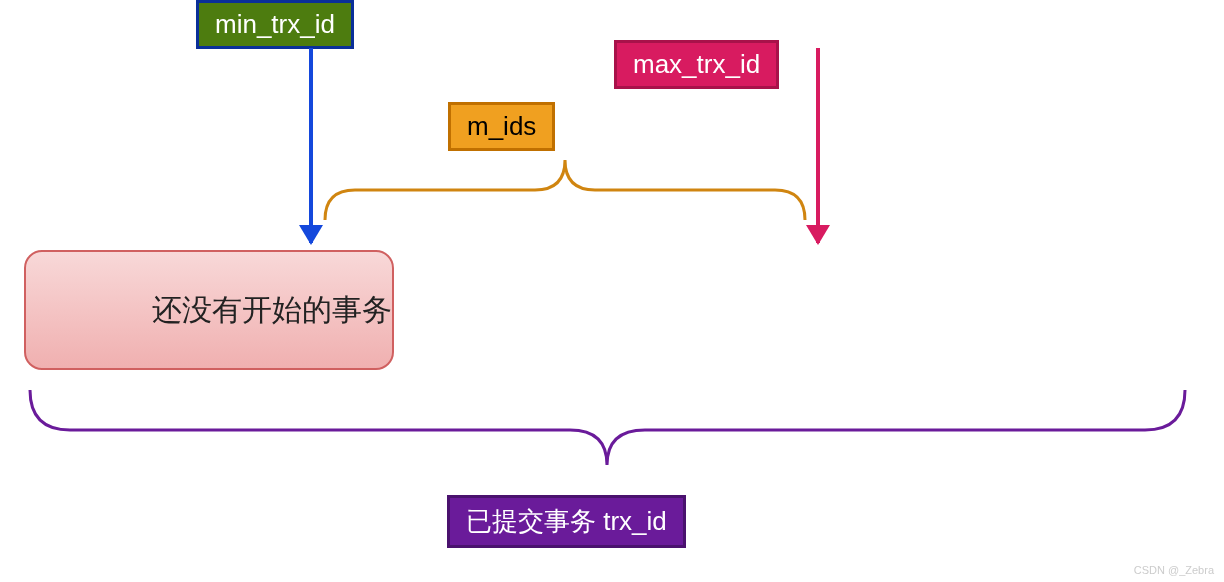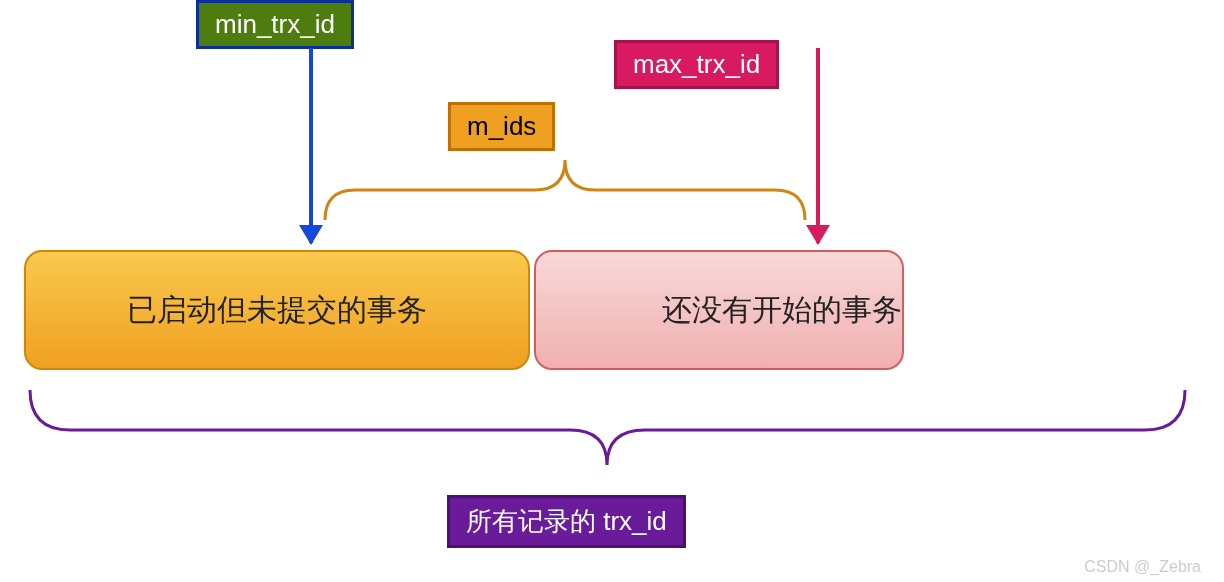--- a/index.html
+++ b/index.html
@@ -117,23 +117,23 @@
       position: absolute;
       left: 20px;
       top: 380px;
       width: 1175px;
       height: 90px;
     }
     .bottom-brace svg { width: 100%; height: 100%; }
 
     .watermark {
       position: absolute;
-      right: 23px;
+      right: 10px;
       bottom: 6px;
-      font-size: 16px;
+      font-size: 11px;
       color: #ccc;
     }
   </style>
 </head>
 <body>
 
 <div class="label-box min-label">min_trx_id</div>
 <div class="label-box max-label">max_trx_id</div>
 
 <div class="arrow blue">
@@ -145,29 +145,26 @@
 
 <div class="label-box mids-label">m_ids</div>
 
 <div class="top-brace">
   <svg viewBox="0 0 490 70" preserveAspectRatio="none">
     <path d="M 5 65 Q 5 35 35 35 L 215 35 Q 245 35 245 5 Q 245 35 275 35 L 455 35 Q 485 35 485 65" fill="none" stroke="#d08510" stroke-width="3"></path>
   </svg>
 </div>
 
 <div class="boxes">
-  <div class="box box-orange">
-    <span>已启动但未提交的事务</span>
-  </div>
   <div class="box box-red">
     <span>还没有开始的事务</span>
   </div>
 </div>
 
 <div class="bottom-brace">
   <svg viewBox="0 0 1175 90" preserveAspectRatio="none">
     <path d="M 10 10 Q 10 50 50 50 L 550 50 Q 587 50 587 85 Q 587 50 625 50 L 1125 50 Q 1165 50 1165 10" fill="none" stroke="#6a1b9a" stroke-width="3"></path>
   </svg>
 </div>
 
-<div class="label-box bottom-label">所有记录的 trx_id</div>
+<div class="label-box bottom-label">已提交事务 trx_id</div>
 
 <div class="watermark">CSDN @_Zebra</div>
 
 </body></html>

